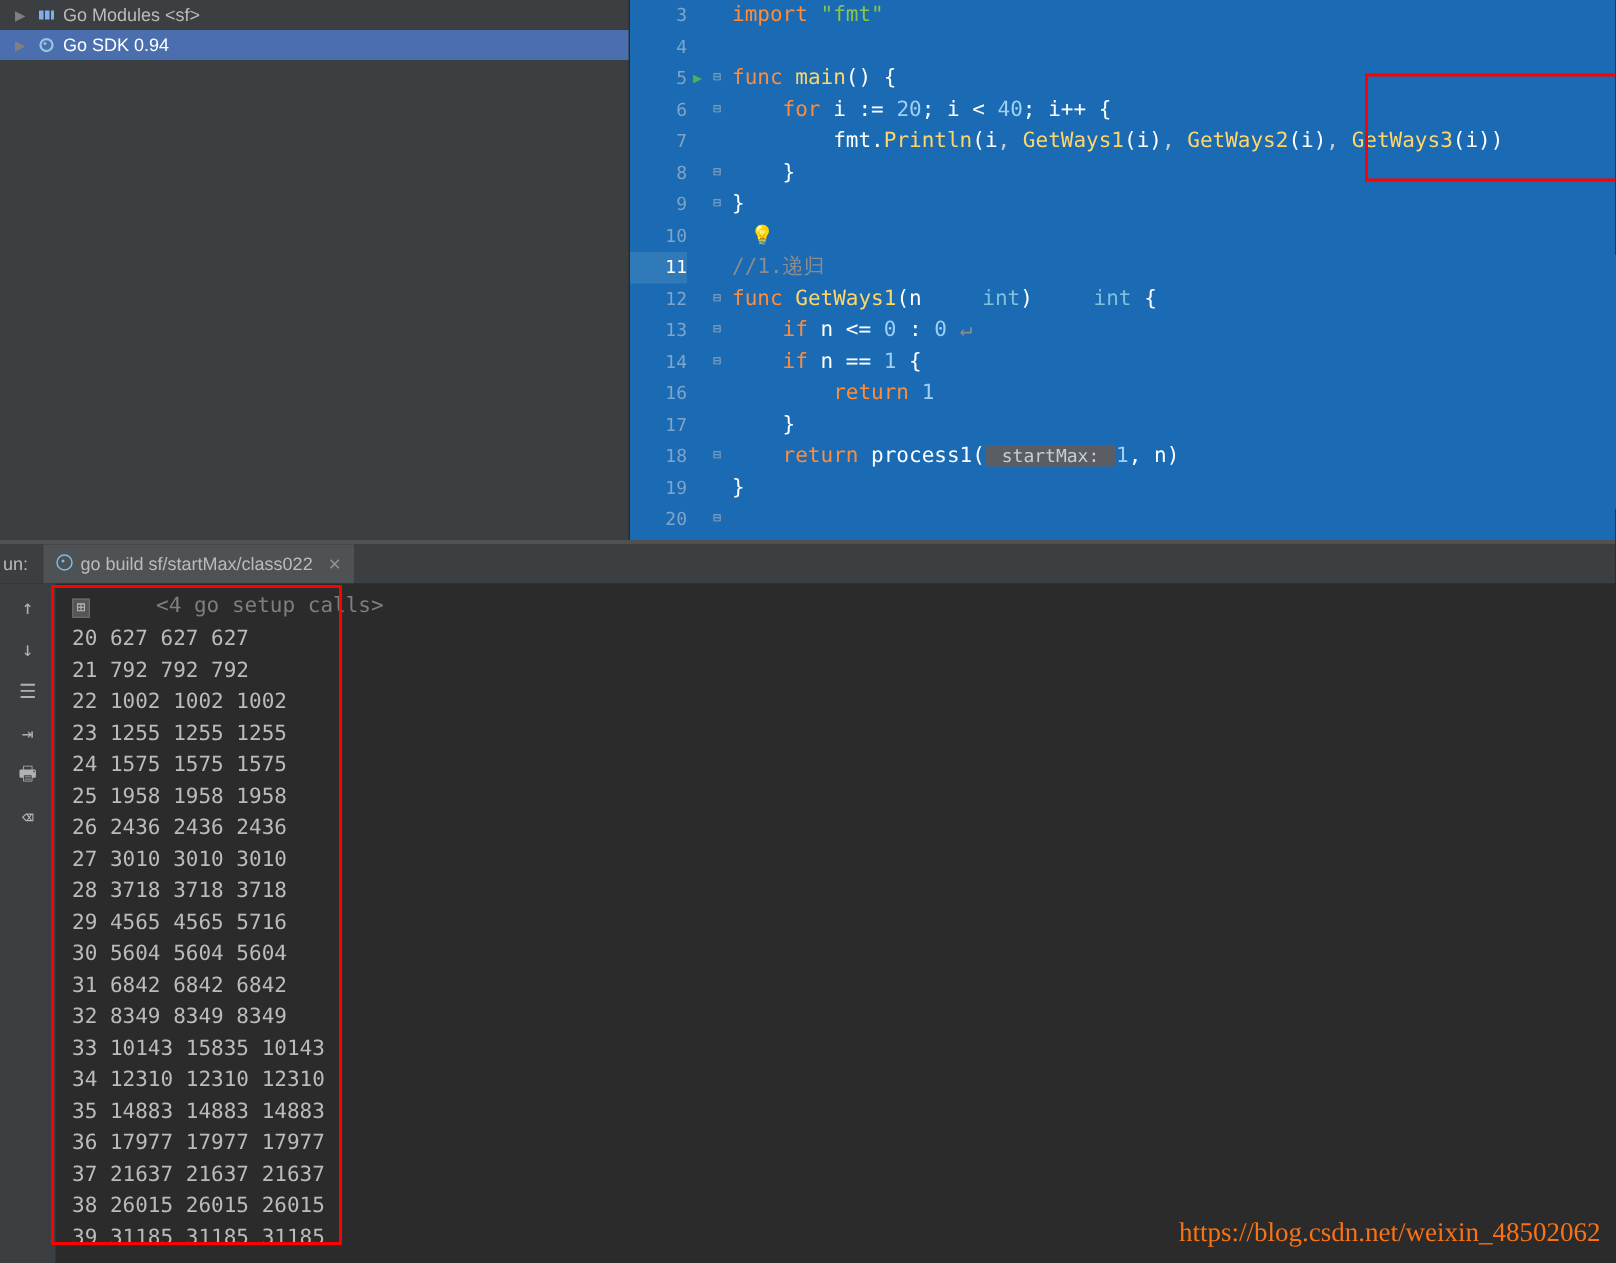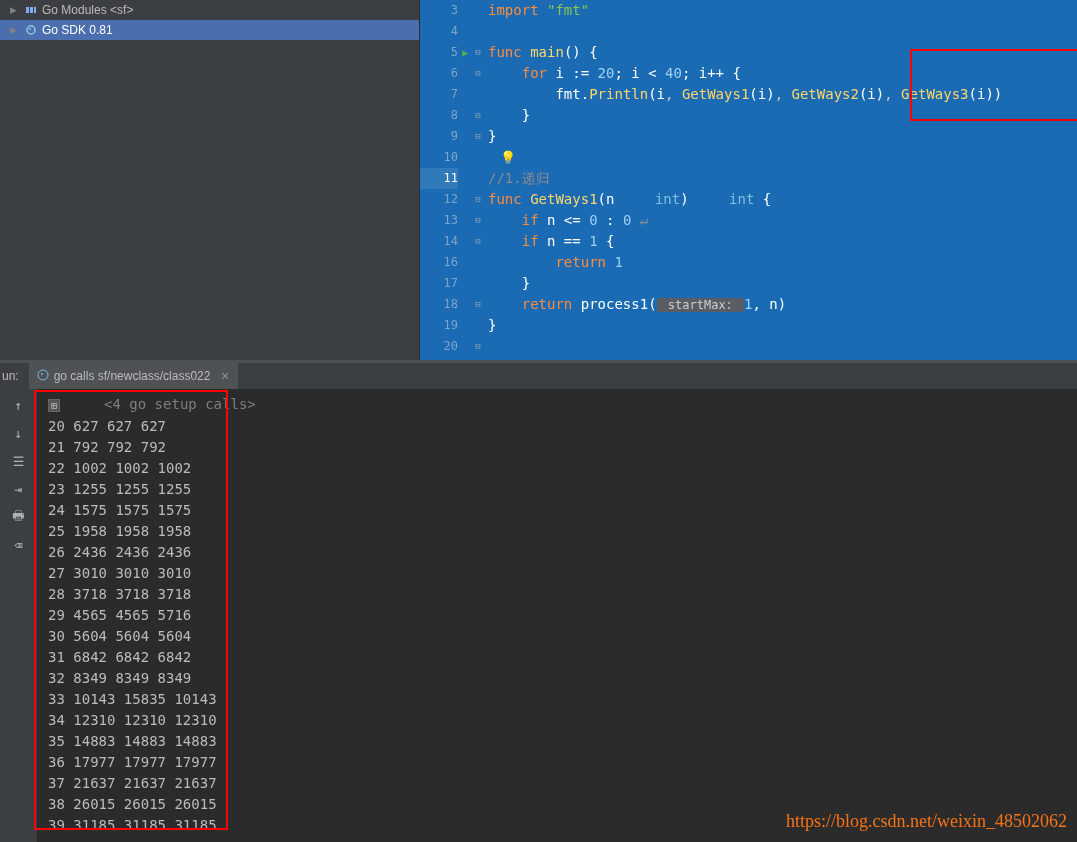--- a/index.html
+++ b/index.html
@@ -248,21 +248,21 @@
       <span>Go Modules &lt;sf&gt;</span>
     </div>
     <div class="tree-item selected">
       <span class="chevron">▶</span>
       <span class="icon icon-go-sdk">
         <svg width="12" height="12" viewBox="0 0 12 12">
             <circle cx="6" cy="6" r="4" fill="none" stroke="#93c9e0" stroke-width="1.5"></circle>
             <circle cx="5" cy="5" r="1" fill="#93c9e0"></circle>
           </svg>
       </span>
-      <span>Go SDK 0.81</span>
+      <span>Go SDK 0.94</span>
     </div>
   </div>
 
   <div class="editor-pane">
     <div class="red-box-editor"></div>
     <div class="gutter">
       <div class="gutter-line">3</div>
       <div class="gutter-line">4</div>
       <div class="gutter-line">5</div>
       <div class="gutter-line">6</div>
@@ -343,21 +343,21 @@
 
 <div class="run-tab-bar">
   <span class="run-label">un:</span>
   <div class="run-tab">
     <span class="icon">
       <svg width="12" height="12" viewBox="0 0 12 12">
           <circle cx="6" cy="6" r="5" fill="none" stroke="#78bde8" stroke-width="1"></circle>
           <circle cx="5" cy="5" r="1" fill="#78bde8"></circle>
         </svg>
     </span>
-    <span>go calls sf/newclass/class022</span>
+    <span>go build sf/startMax/class022</span>
     <span class="close">✕</span>
   </div>
 </div>
 
 <div class="console-wrap">
   <div class="red-box-console"></div>
   <div class="console-toolbar">
     <div class="tool-icon">↑</div>
     <div class="tool-icon">↓</div>
     <div class="tool-icon">☰</div>

